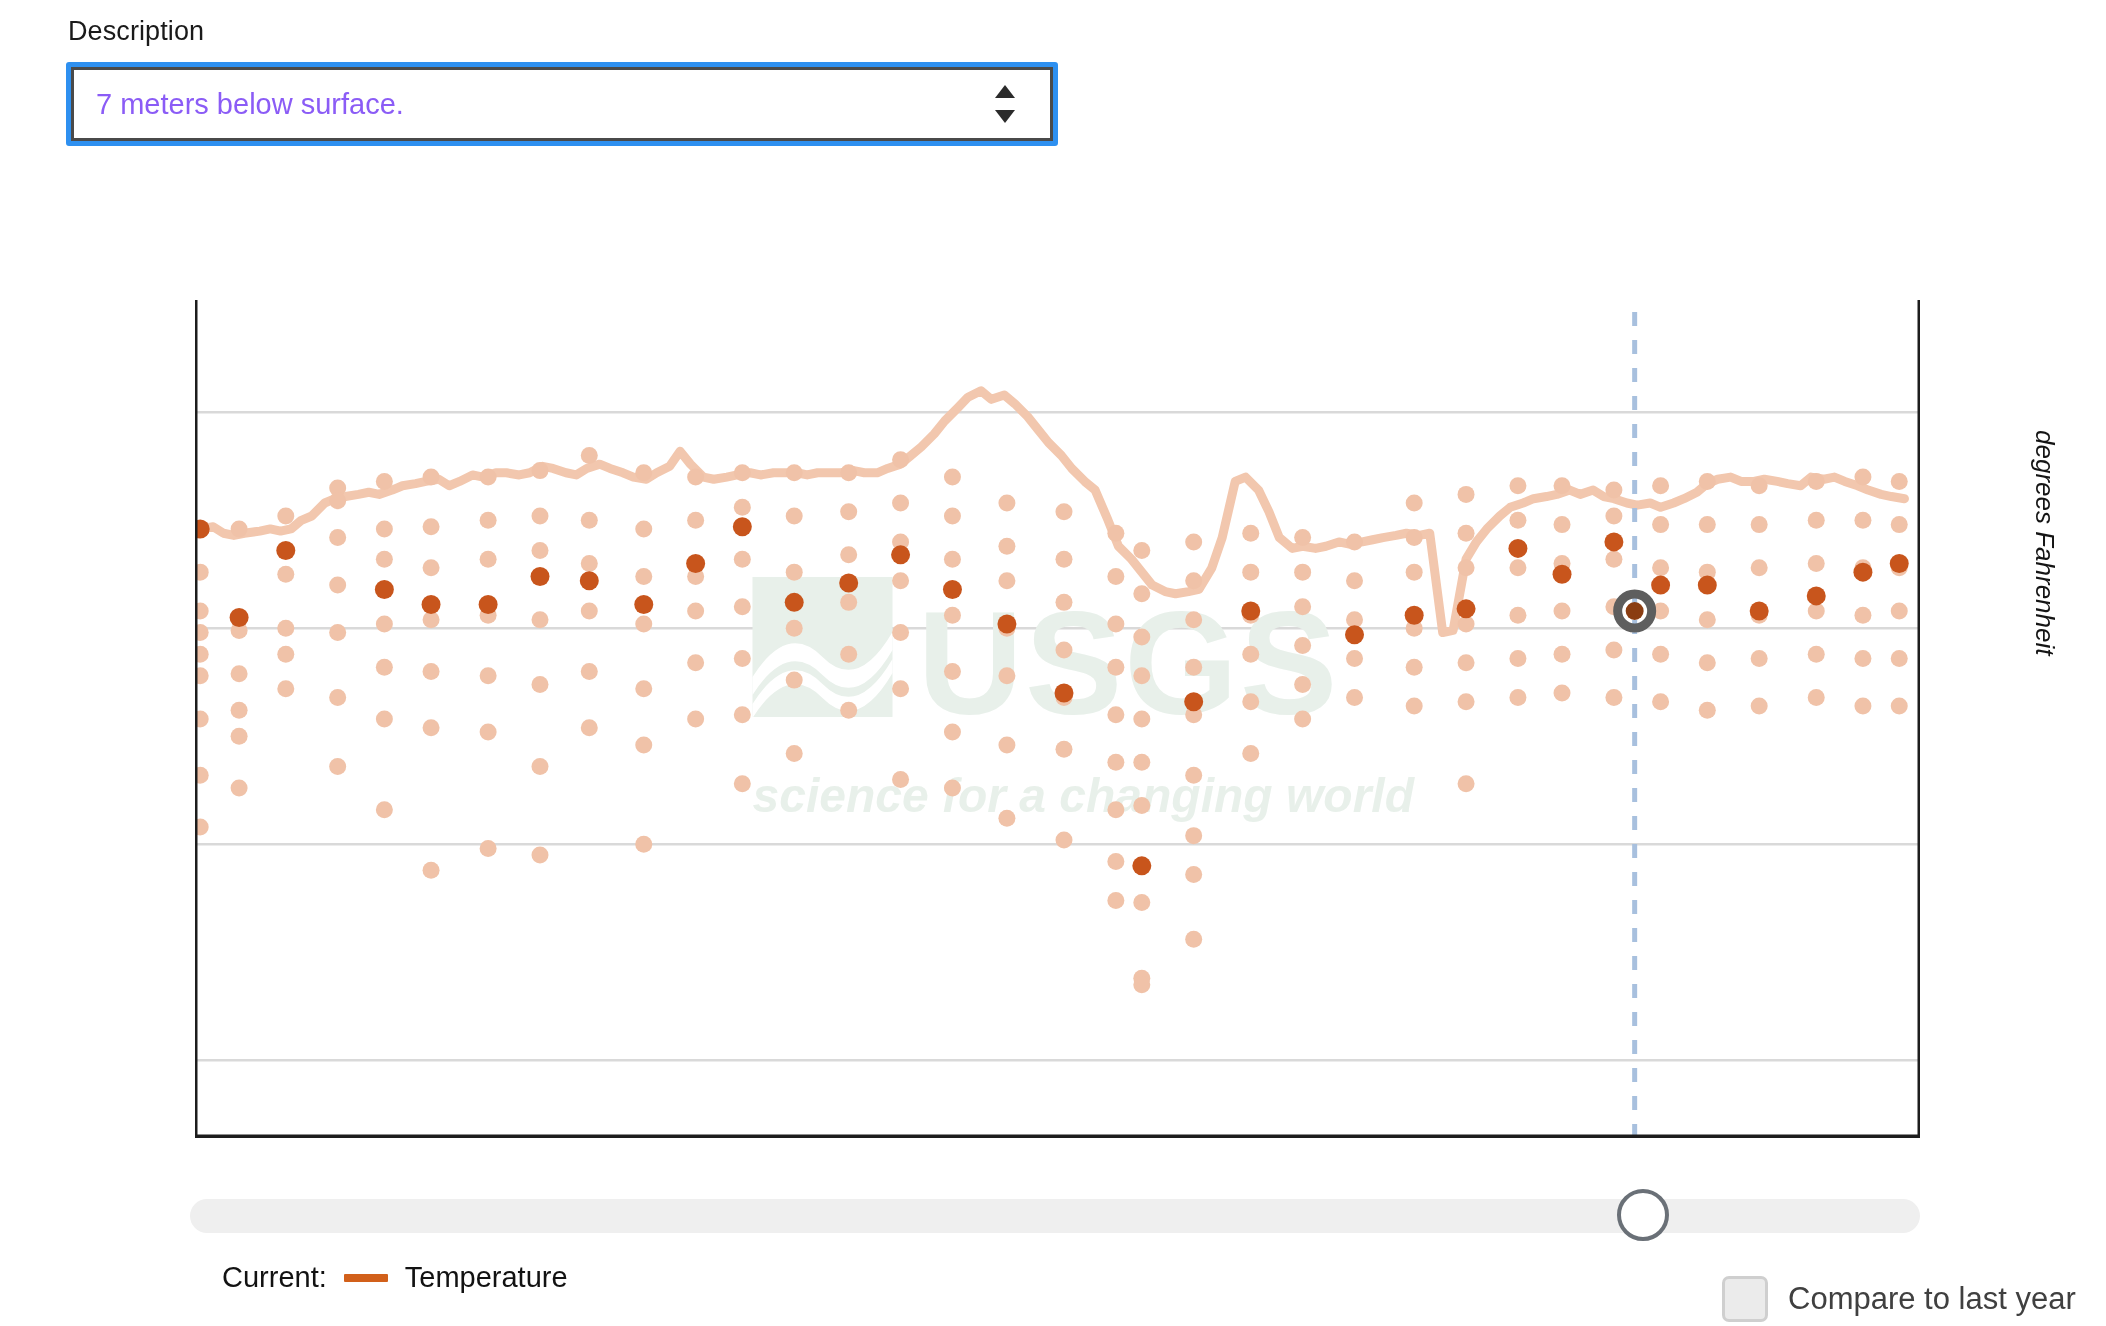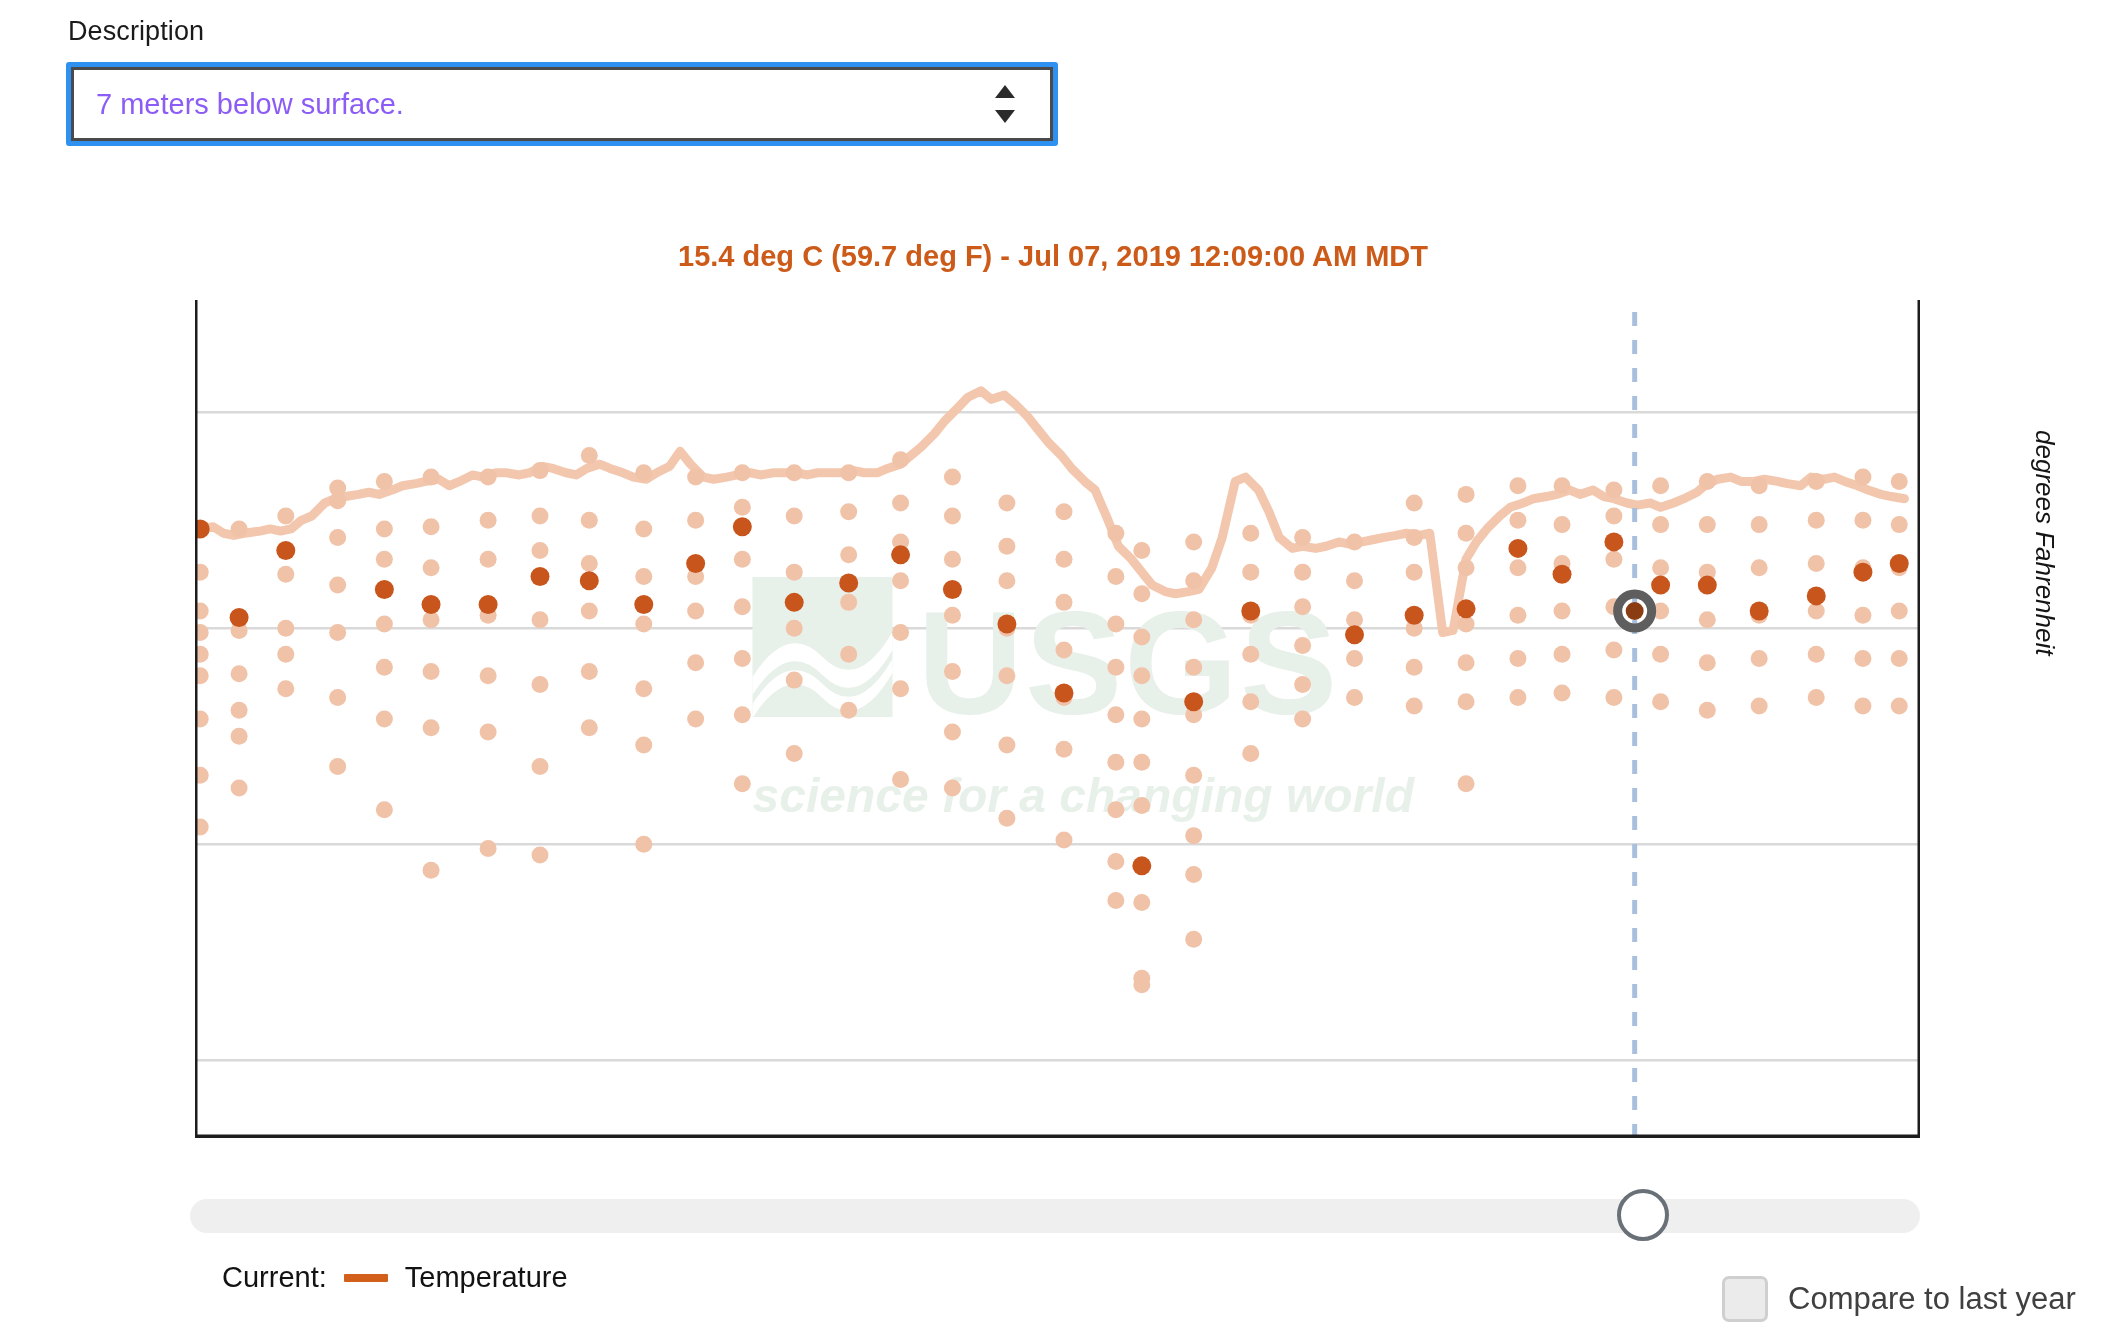--- a/index.html
+++ b/index.html
@@ -122,21 +122,20 @@
   <div class="select-focus">
     <div class="select-box">
       <span class="select-value">7 meters below surface.</span>
       <span class="stepper">
         <span class="up"></span>
           <span class="dn"></span>
       </span>
     </div>
   </div>
 
-  <div class="chart-subtitle">15.4 deg C (59.7 deg F) - Jul 07, 2019 12:09:00 AM MDT</div>
 
   <div class="axis-title-right">degrees Fahrenheit</div>
 
   <div id="plot">
     <svg id="chart-svg" width="1725" height="838">
         <line x1="0" x2="1725" y1="760.2474226804123" y2="760.2474226804123" stroke="#d9d9d9" stroke-width="2.5"></line>
         <line x1="0" x2="1725" y1="544.2680412371135" y2="544.2680412371135" stroke="#d9d9d9" stroke-width="2.5"></line>
         <line x1="0" x2="1725" y1="328.2886597938145" y2="328.2886597938145" stroke="#d9d9d9" stroke-width="2.5"></line>
         <line x1="0" x2="1725" y1="112.30927835051557" y2="112.30927835051557" stroke="#d9d9d9" stroke-width="2.5"></line>
         <g opacity="1">

